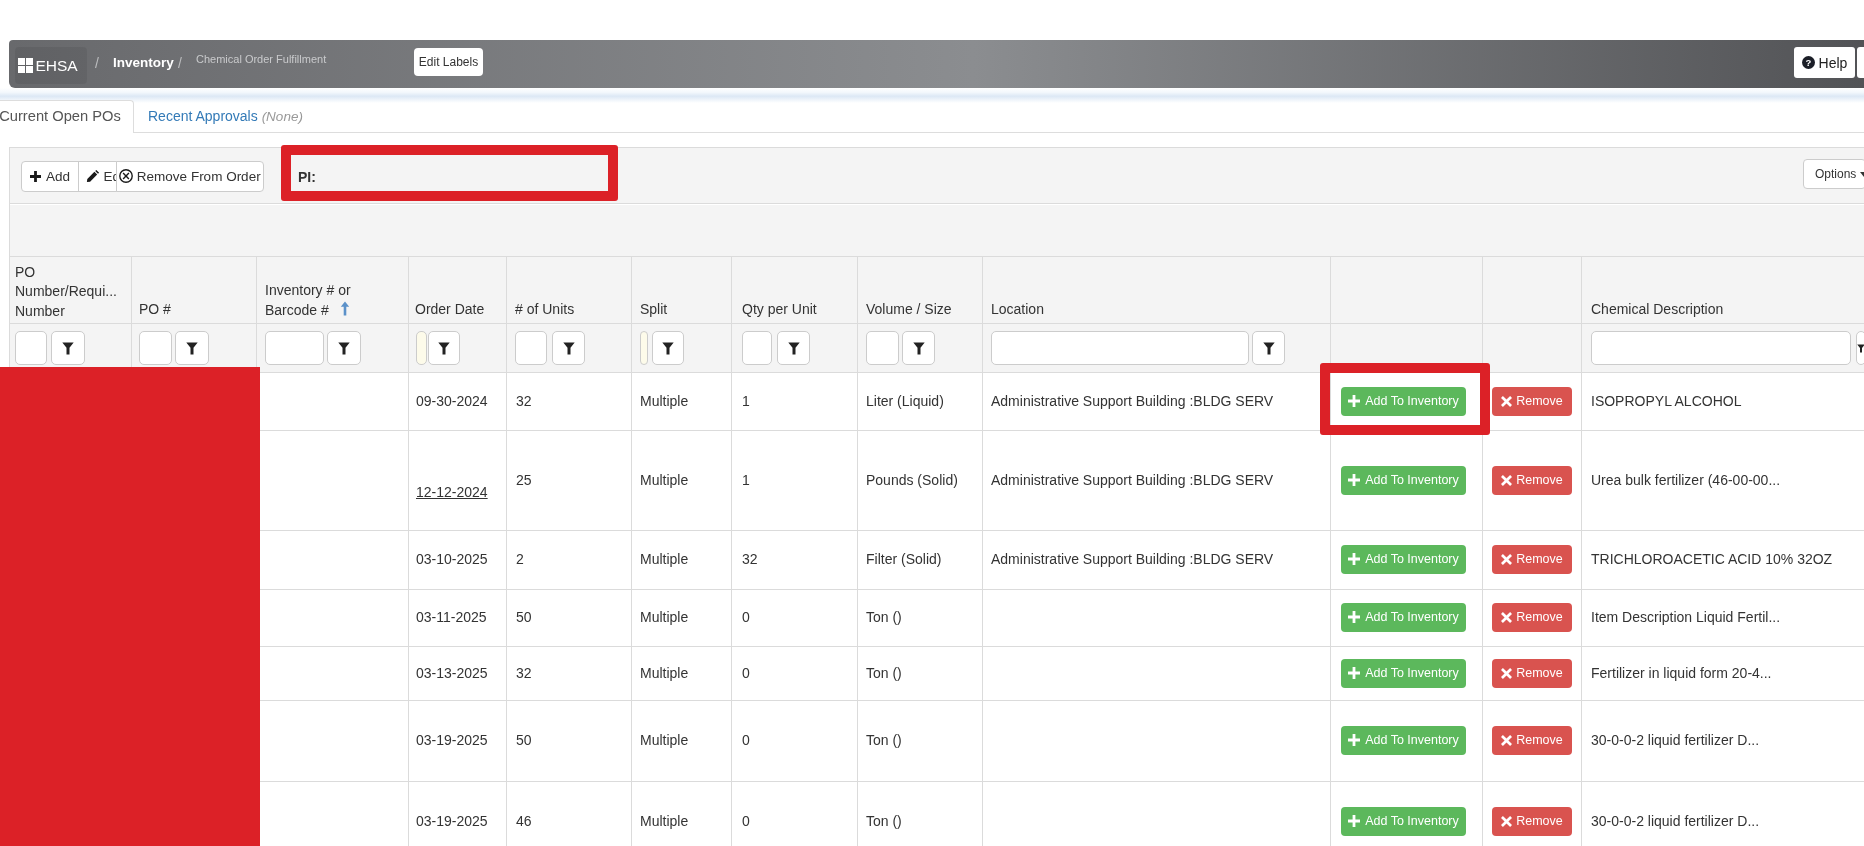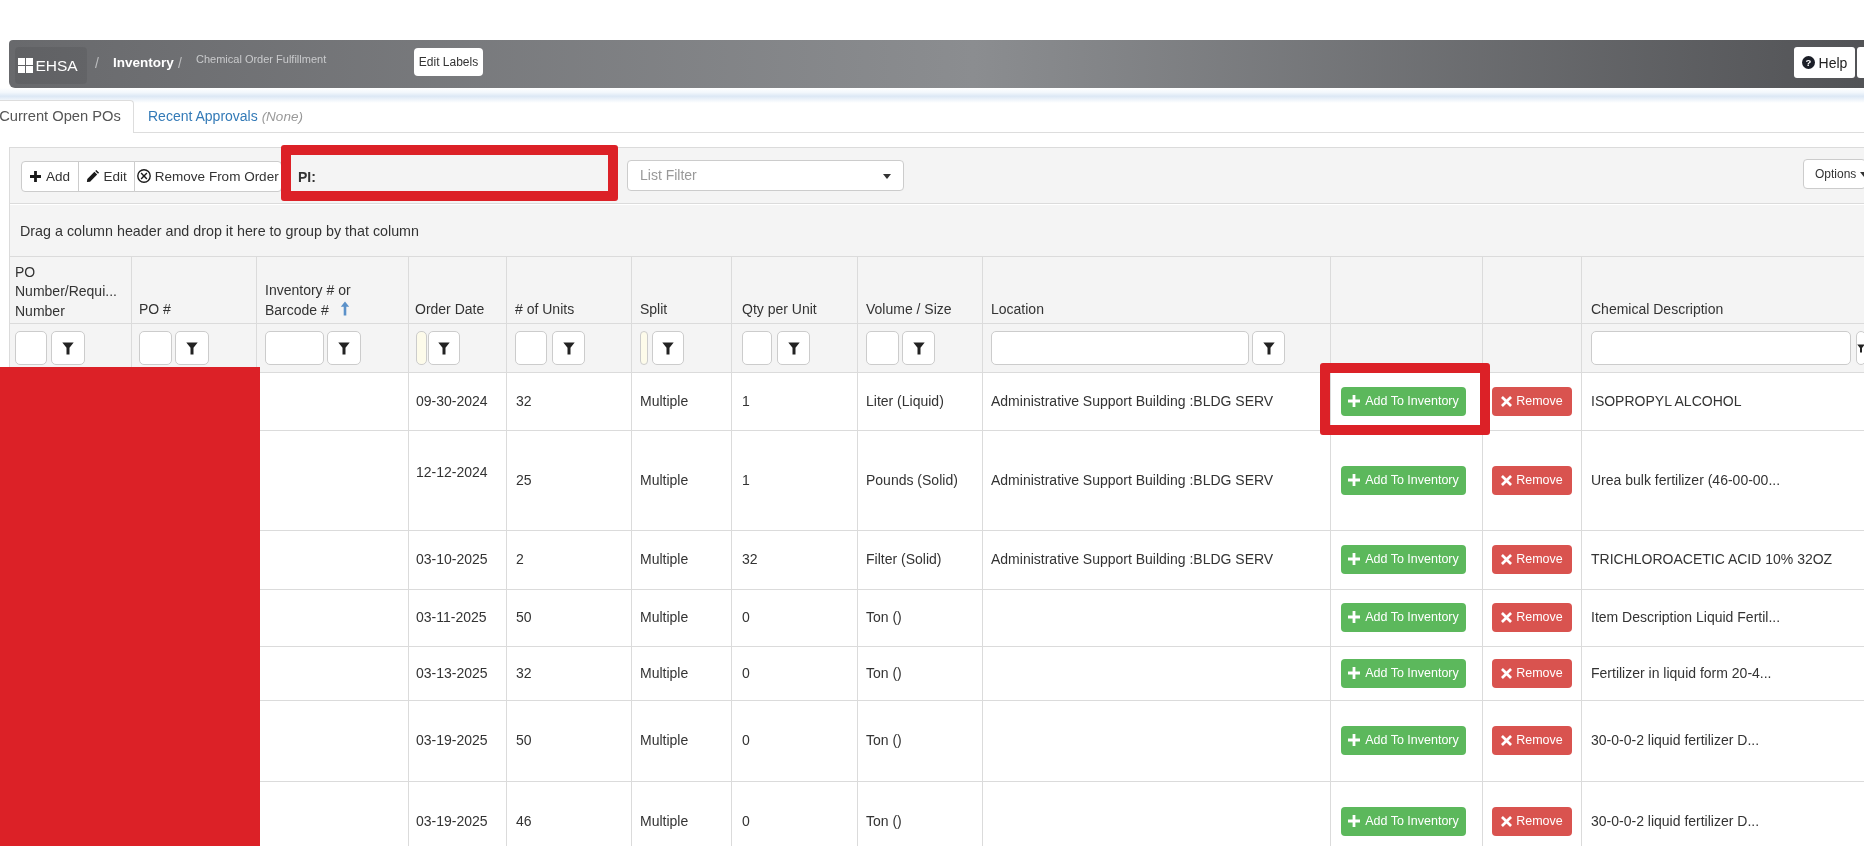--- a/index.html
+++ b/index.html
@@ -32,21 +32,21 @@
   .band { left:9px; width:1855px; background:#f4f4f4; }
   #toolbar { top:107px; height:57px; border-top:1px solid #dbdbdb; border-bottom:1px solid #dbdbdb; }
   #groupband { top:165px; height:51px; }
   #headband { top:216px; height:116px; border-top:1px solid #dbdbdb; }
   #gridleft { left:9px; top:107px; width:1px; height:734px; background:#dbdbdb; }
   #dragtext { left:20px; top:182.5px; font-size:14.3px; color:#333; }
   .tbtn { top:121px; height:30.5px; background:#fff; border:1px solid #ccc; font-size:13.5px; color:#333;
     display:flex; align-items:center; justify-content:center; gap:4px; white-space:nowrap; }
   #btnadd { left:20.5px; width:58px; border-radius:4px 0 0 4px; }
   #btnedit { left:77.5px; width:57.5px; }
-  #btnremove { left:134px; width:147.5px; border-radius:0 4px 4px 0; }
+  #btnremove { left:116px; width:147.5px; border-radius:0 4px 4px 0; }
   #pilabel { left:298px; top:129px; font-size:14px; font-weight:bold; color:#333; }
   .ddl { top:120px; height:30.5px; background:#fff; border:1px solid #ccc; border-radius:4px; font-size:14px; }
   #piddl { left:324px; width:277.5px; color:#333; }
   #listfilter { left:627px; width:277px; color:#999; }
   .ddltext { position:absolute; left:12px; top:6px; white-space:nowrap; }
   .caret { position:absolute; right:12px; top:13px; width:0; height:0;
     border-left:4.5px solid transparent; border-right:4.5px solid transparent; border-top:5px solid #333; }
   #options { left:1803px; top:119px; width:63px; height:30px; background:#fff; border:1px solid #ccc; border-radius:4px;
     font-size:12px; color:#333; display:flex; align-items:center; justify-content:flex-start; padding-left:11px; gap:4px; }
   #options .caret { position:static; border-top-color:#333; }
@@ -96,45 +96,40 @@
     <div id="btn2sliver" class="abs"></div>
   </div>
   <div id="glow" class="abs"></div>
   <div id="tab1" class="abs">Current Open POs</div>
   <div id="tabline" class="abs"></div>
   <div id="tab2" class="abs"><span class="lnk">Recent Approvals</span> <span class="none">(None)</span></div>
   <div id="toolbar" class="abs band"></div>
   <div id="groupband" class="abs band"></div>
   <div id="headband" class="abs band"></div>
   <div id="gridleft" class="abs"></div>
-  <div id="dragtext" class="abs">Drag a column header and drop it here to group by that column</div>
   <div id="btnadd" class="abs tbtn">
       <svg width="13" height="13" viewBox="0 0 13 13">
         <path d="M5.1 1 H7.9 V5.1 H12 V7.9 H7.9 V12 H5.1 V7.9 H1 V5.1 H5.1 Z" fill="#1a1a1a"></path>
       </svg>
       <span>Add</span>
     </div>
   <div id="btnedit" class="abs tbtn">
       <svg width="14" height="14" viewBox="0 0 14 14">
         <path d="M10.3 0.9 L13.1 3.7 L12 4.8 L9.2 2 Z M8.4 2.8 L11.2 5.6 L4.1 12.7 L0.9 13.1 L1.3 9.9 Z" fill="#1a1a1a"></path>
       </svg>
       <span>Edit</span>
     </div>
   <div id="btnremove" class="abs tbtn">
       <svg width="14" height="14" viewBox="0 0 14 14">
         <circle cx="7" cy="7" r="6.2" fill="none" stroke="#1a1a1a" stroke-width="1.4"></circle>
         <path d="M4.6 3.6 L7 6 L9.4 3.6 L10.4 4.6 L8 7 L10.4 9.4 L9.4 10.4 L7 8 L4.6 10.4 L3.6 9.4 L6 7 L3.6 4.6 Z" fill="#1a1a1a"></path>
       </svg>
       <span>Remove From Order</span>
     </div>
   <div id="pilabel" class="abs">PI:</div>
-  <div id="listfilter" class="abs ddl">
-      <span class="ddltext">List Filter</span>
-      <span class="caret"></span>
-    </div>
   <div id="options" class="abs">Options<span class="caret"></span></div>
 
   <div class="abs vline" style="left:131px;"></div>
   <div class="abs vline" style="left:256px;"></div>
   <div class="abs vline" style="left:408px;"></div>
   <div class="abs vline" style="left:506px;"></div>
   <div class="abs vline" style="left:631px;"></div>
   <div class="abs vline" style="left:731px;"></div>
   <div class="abs vline" style="left:857px;"></div>
   <div class="abs vline" style="left:982px;"></div>
@@ -236,21 +231,21 @@
       </svg>
       <span>Add To Inventory</span>
     </div>
   <div class="abs rbtn" style="left:1492px;top:346.5px;">
       <svg width="11" height="11" viewBox="0 0 11 11">
         <path d="M1.9 0 L5.5 3.6 L9.1 0 L11 1.9 L7.4 5.5 L11 9.1 L9.1 11 L5.5 7.4 L1.9 11 L0 9.1 L3.6 5.5 L0 1.9 Z" fill="#fff"></path>
       </svg>
       <span>Remove</span>
     </div>
   <div class="abs cell" style="left:1591px;top:353px;">ISOPROPYL ALCOHOL</div>
-  <div class="abs cell" style="left:416px;top:424px;">12-12-2024</div>
+  <div class="abs cell" style="left:416px;top:444px;text-decoration:underline;">12-12-2024</div>
   <div class="abs cell" style="left:516px;top:432px;">25</div>
   <div class="abs cell" style="left:640px;top:432px;">Multiple</div>
   <div class="abs cell" style="left:742px;top:432px;">1</div>
   <div class="abs cell" style="left:866px;top:432px;">Pounds (Solid)</div>
   <div class="abs cell" style="left:991px;top:432px;">Administrative Support Building :BLDG SERV</div>
   <div class="abs gbtn" style="left:1341px;top:425.5px;">
       <svg width="12" height="12" viewBox="0 0 12 12">
         <path d="M4.6 0 H7.4 V4.6 H12 V7.4 H7.4 V12 H4.6 V7.4 H0 V4.6 H4.6 Z" fill="#fff"></path>
       </svg>
       <span>Add To Inventory</span>

